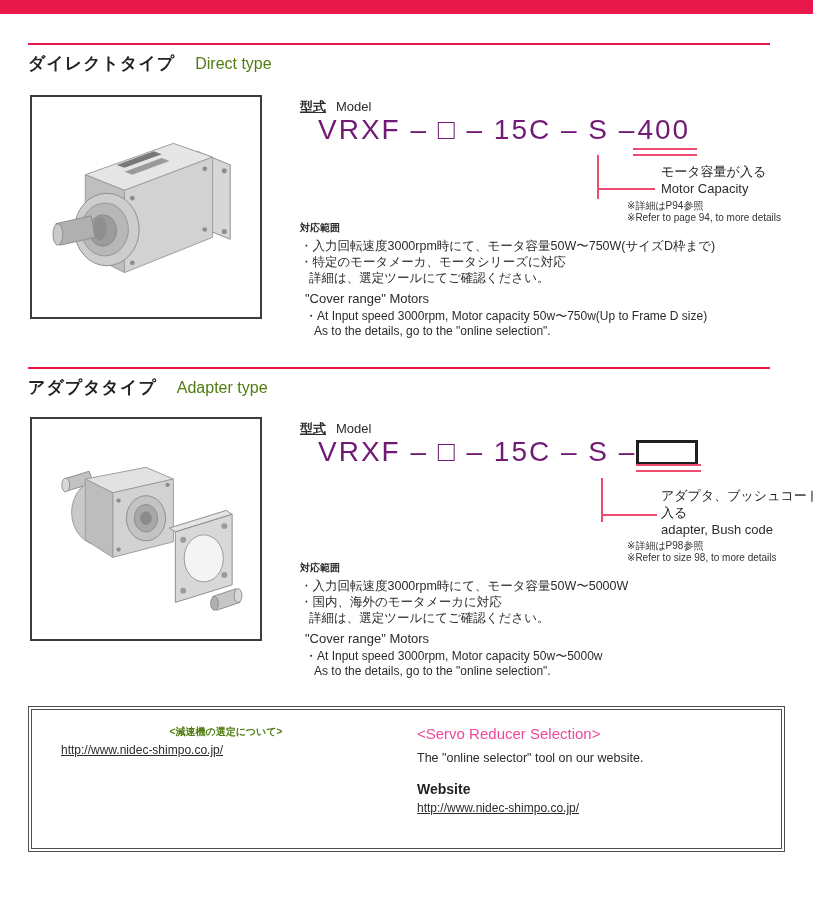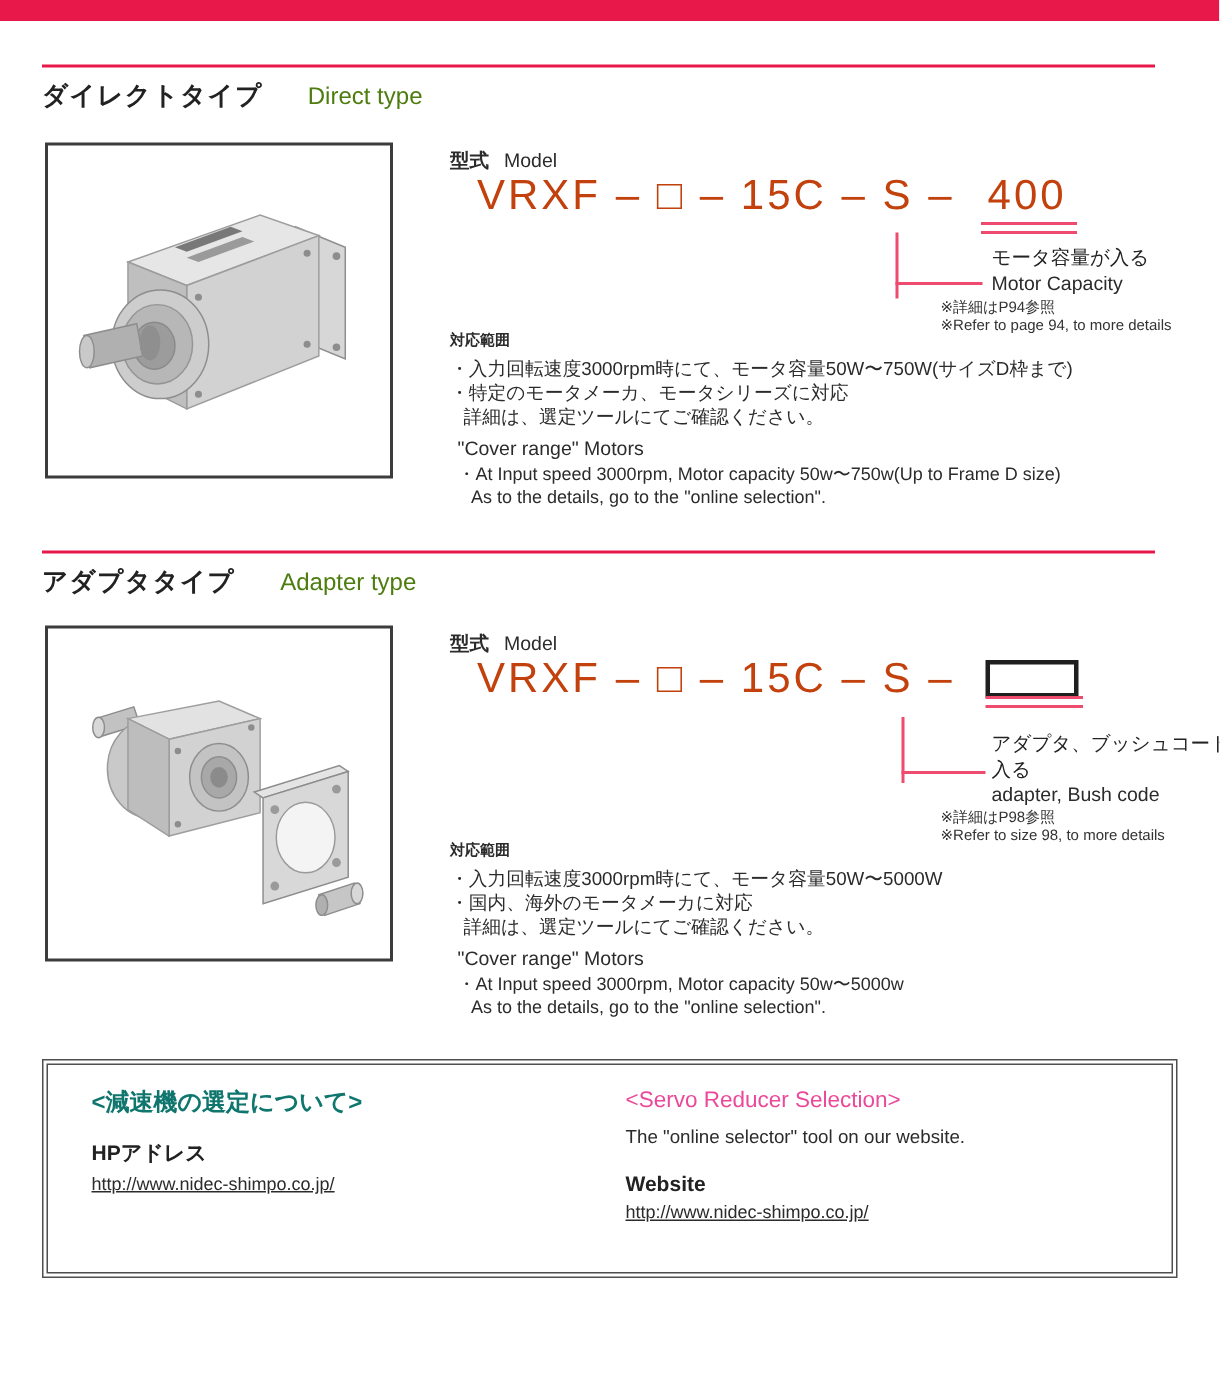--- a/index.html
+++ b/index.html
@@ -3,33 +3,33 @@
 <meta charset="utf-8">
 <style>
   html,body { margin:0; padding:0; background:#fff; }
   .page {
     position:relative; width:813px; height:917px; background:#fff;
     font-family:"Liberation Sans","DejaVu Sans",sans-serif; color:#2b2b2b;
     overflow:hidden;
   }
   .banner { position:absolute; top:0; left:0; width:813px; height:14px; background:var(--banner,#e8184b); }
   .rule { position:absolute; left:28px; width:742px; height:2px; background:var(--rule,#e8184b); }
-  .sec-head { position:absolute; left:28px; display:flex; align-items:baseline; gap:30px; }
+  .sec-head { position:absolute; left:28px; display:flex; align-items:baseline; gap:20px; }
   .sec-head .jp { font-size:17px; font-weight:bold; letter-spacing:1px; color:#222; }
   .sec-head .en { font-size:16px; color:#4d7c0f; }
   .imgbox {
     position:absolute; left:30px; width:232px; height:224px;
     border:2px solid #3c3c3c; background:#fff; box-sizing:border-box;
     display:flex; align-items:center; justify-content:center;
   }
   .model-label { position:absolute; left:300px; font-size:13px; }
-  .model-label .jp { font-weight:bold; margin-right:10px; }
+  .model-label .jp { font-weight:bold; margin-right:10px;text-decoration:underline; }
   .model-code {
-    position:absolute; left:318px; font-size:28px; letter-spacing:2px; color:#c2410c;
-    display:flex; align-items:center; gap:21px; white-space:nowrap;
+    position:absolute; left:318px; font-size:28px; letter-spacing:2px; color:#701a75;
+    display:flex; align-items:center; gap:0; white-space:nowrap;
   }
   .model-value { position:relative; padding:0 1px; }
   .model-value::after {
     content:""; position:absolute; left:-3px; right:-6px; top:calc(100% + 2px);
     height:4px; border-top:2px solid var(--callout,#ef4b6e); border-bottom:2px solid var(--callout,#ef4b6e);
   }
   .model-box { width:54px; height:19px; border:3px solid #1f1f1f; display:inline-block; box-sizing:content-box; }
   .vline { position:absolute; width:2px; background:var(--callout,#ef4b6e); }
   .hline { position:absolute; height:2px; background:var(--callout,#ef4b6e); }
   .callout { position:absolute; left:661px; }
@@ -43,21 +43,21 @@
   .cover .ttl { font-size:13px; margin-bottom:2px; }
   .cover .cont { padding-left:9px; }
   .footer-box {
     position:absolute; left:28px; top:706px; width:757px; height:146px;
     border:1px solid #4f4f4f; box-sizing:border-box;
   }
   .footer-box::after { content:""; position:absolute; inset:2px; border:1px solid #4f4f4f; pointer-events:none; }
   .f-col { position:absolute; top:18px; }
   .f-left { left:32px; width:330px; }
   .f-right { left:388px; width:340px; }
-  .f-heading-jp { font-size:16px; font-weight:bold; color:#0f766e; }
+  .f-heading-jp { font-size:10px; font-weight:bold; color:#4d7c0f;text-align:center; }
   .f-heading-en { font-size:15px; color:#ec4899; }
   .f-body { font-size:12.5px; line-height:17px; margin-top:8px; white-space:pre-line; }
   .f-url-label { font-size:14px; font-weight:bold; margin-top:14px; color:#222; }
   .f-url { font-size:12px; margin-top:4px; }
   .f-url a, .f-url span { color:#2b2b2b; text-decoration:underline; cursor:pointer; }
   svg { display:block; }
 </style>
 </head>
 <body>
 
@@ -196,21 +196,20 @@
 
   <div class="cover" style="top:631px">
     <div class="ttl">"Cover range" Motors</div>
     <div>・At Input speed 3000rpm, Motor capacity 50w〜5000w</div>
     <div class="cont">As to the details, go to the "online selection".</div>
   </div>
 
   <div class="footer-box">
     <div class="f-col f-left">
       <div class="f-heading-jp">&lt;減速機の選定について&gt;</div>
-      <div class="f-url-label">HPアドレス</div>
       <div class="f-url"><span>http://www.nidec-shimpo.co.jp/</span></div>
     </div>
     <div class="f-col f-right">
       <div class="f-heading-en">&lt;Servo Reducer Selection&gt;</div>
       <div class="f-body">The "online selector" tool on our website.</div>
       <div class="f-url-label">Website</div>
       <div class="f-url"><span>http://www.nidec-shimpo.co.jp/</span></div>
     </div>
   </div>
 

